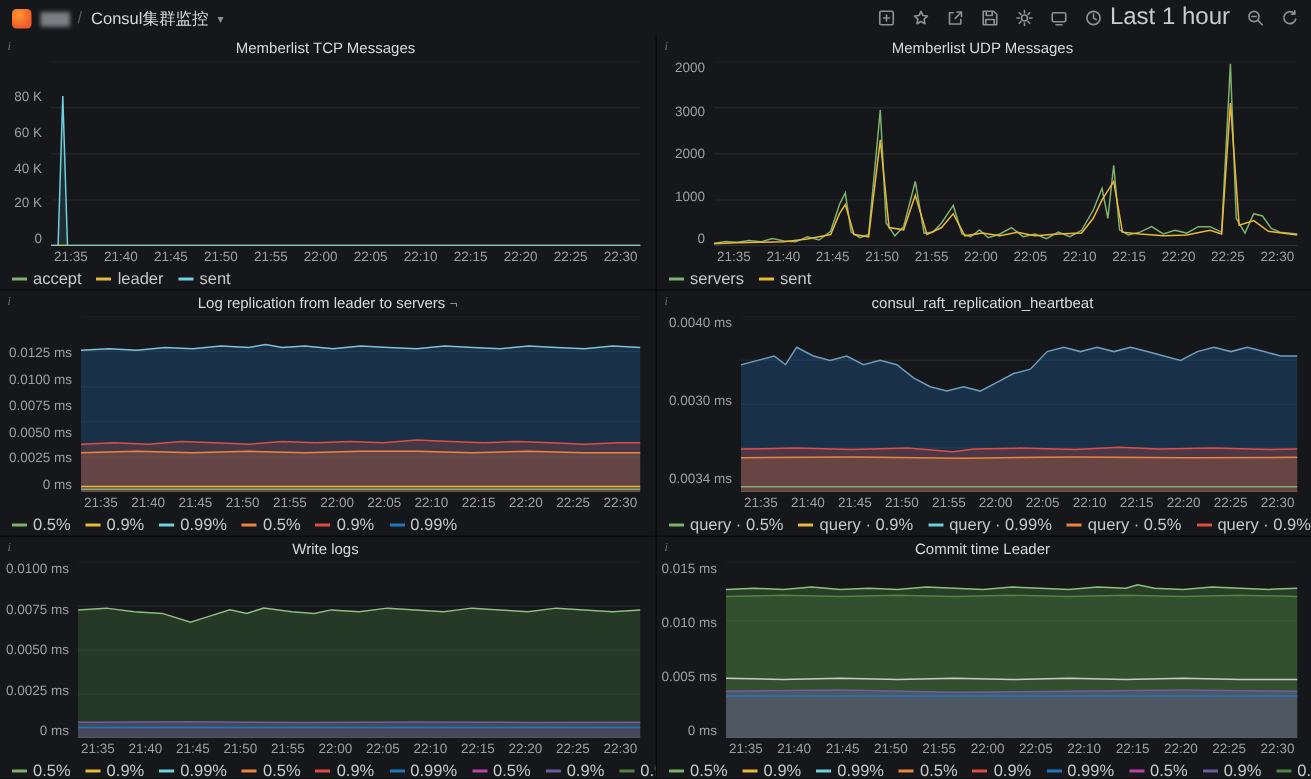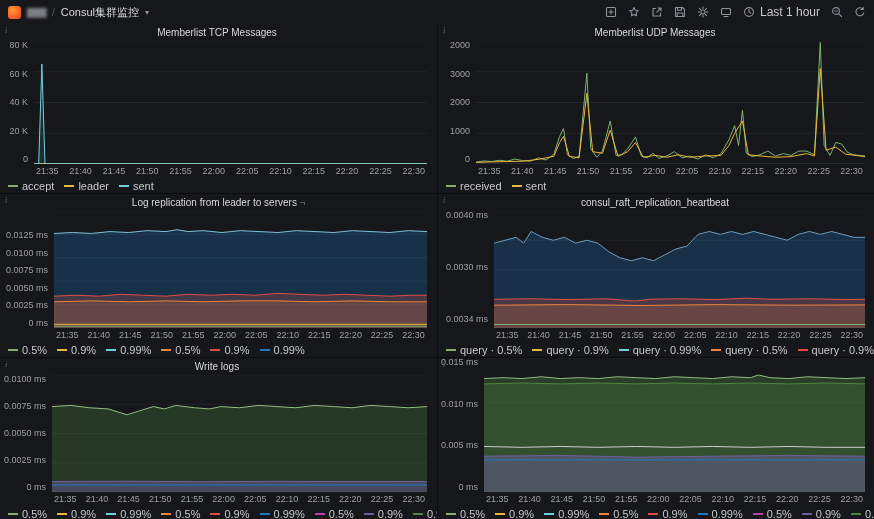--- a/index.html
+++ b/index.html
@@ -21,21 +21,21 @@
   }
   .redacted{
     color:#8d9196;font-size:8px;letter-spacing:-1px;filter:blur(1.5px);opacity:.85;
   }
   .sep{color:#5a5e63;font-size:11px;}
   .dash-title{color:#d8d9da;font-size:11px;}
   .nav-caret{color:#8d9196;font-size:8px;}
   .nav-right{display:flex;align-items:center;gap:11px;}
   .tb-icon{display:inline-flex;align-items:center;cursor:pointer;}
   .tb-icon svg{stroke:#8d9196;fill:none;stroke-width:1.1;stroke-linecap:round;stroke-linejoin:round;}
-  .time-picker{display:inline-flex;align-items:center;gap:5px;color:#c9cacc;font-size:12px;cursor:pointer;}
+  .time-picker{display:inline-flex;align-items:center;gap:5px;color:#c9cacc;font-size:16px;cursor:pointer;}
   
   .grid{
     display:grid;grid-template-columns:437px 437px;grid-template-rows:169px 163px 163px;
     gap:1px;background:#0a0b0d;
   }
   .panel{
     background:#15171a;position:relative;display:flex;flex-direction:column;
     box-sizing:border-box;overflow:hidden;
   }
   .info-icon{
@@ -138,21 +138,21 @@
   </div>
 </header>
 
 <main class="grid">
   <section class="panel">
     <span class="info-icon">i</span>
     <header class="panel-title">
       <span class="title-text">Memberlist TCP Messages</span><span class="title-suffix"></span>
     </header>
     <div class="chart-row">
-      <div class="y-axis" style="width: 34px;">
+      <div class="y-axis" style="width: 34px; margin-top: 19px;">
           <div>80 K</div>
           <div>60 K</div>
           <div>40 K</div>
           <div>20 K</div>
           <div>0</div>
         </div>
       <div class="plot">
           <svg viewBox="0 0 100 100" preserveAspectRatio="none">
             <line x1="0" x2="100" y1="0" y2="0" stroke="#222529" stroke-width="1" vector-effect="non-scaling-stroke"></line>
             <line x1="0" x2="100" y1="25" y2="25" stroke="#222529" stroke-width="1" vector-effect="non-scaling-stroke"></line>
@@ -231,21 +231,21 @@
         <div>22:05</div>
         <div>22:10</div>
         <div>22:15</div>
         <div>22:20</div>
         <div>22:25</div>
         <div>22:30</div>
       </div>
     <div class="legend">
         <span class="legend-item">
           <span class="swatch" style="background: rgb(126, 178, 109);"></span>
-          <span>received</span>
+          <span>servers</span>
         </span>
         <span class="legend-item">
           <span class="swatch" style="background: rgb(234, 184, 57);"></span>
           <span>sent</span>
         </span>
       </div>
   </section>
 
   <section class="panel">
     <span class="info-icon">i</span>
@@ -471,20 +471,23 @@
         </span>
         <span class="legend-item">
           <span class="swatch" style="background: rgb(80, 134, 66);"></span>
           <span>0.99%</span>
         </span>
       </div>
   </section>
 
   <section class="panel">
     <span class="info-icon">i</span>
+    <header class="panel-title">
+      <span class="title-text">Commit time Leader</span><span class="title-suffix"></span>
+    </header>
     <div class="chart-row">
       <div class="y-axis" style="width: 46px;">
           <div>0.015 ms</div>
           <div>0.010 ms</div>
           <div>0.005 ms</div>
           <div>0 ms</div>
         </div>
       <div class="plot">
           <svg viewBox="0 0 100 100" preserveAspectRatio="none">
             <line x1="0" x2="100" y1="0" y2="0" stroke="#222529" stroke-width="1" vector-effect="non-scaling-stroke"></line>

